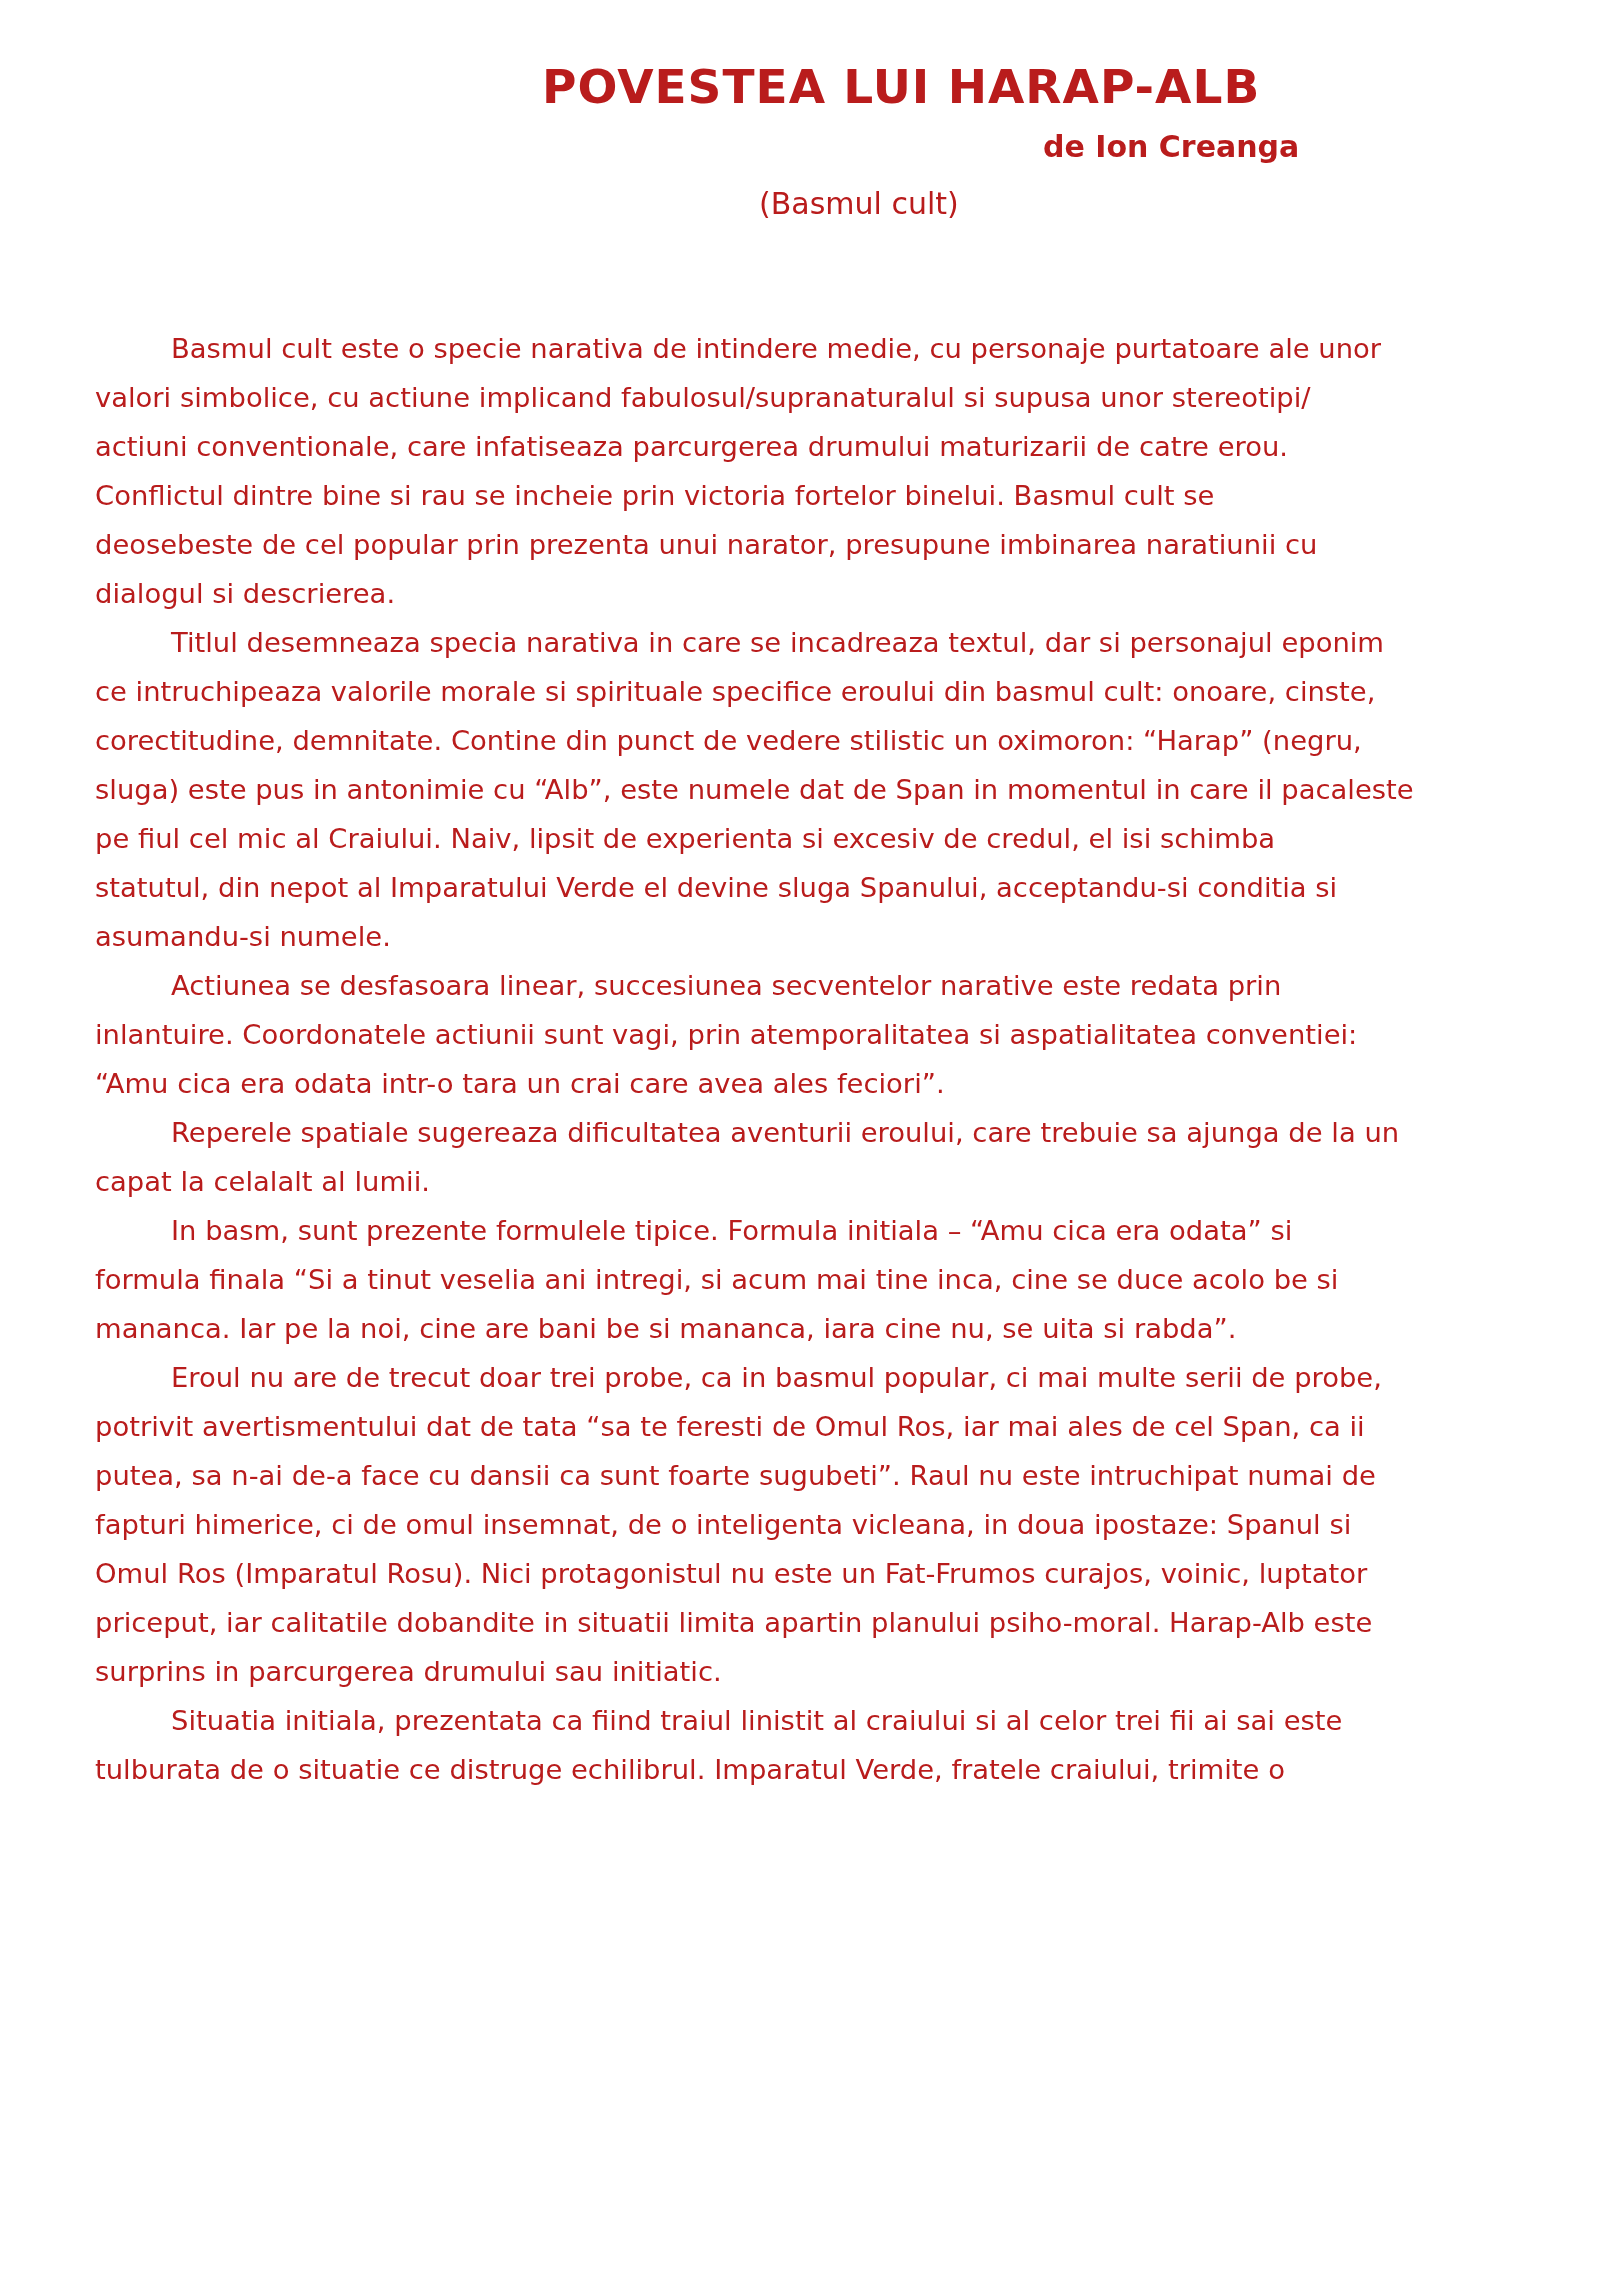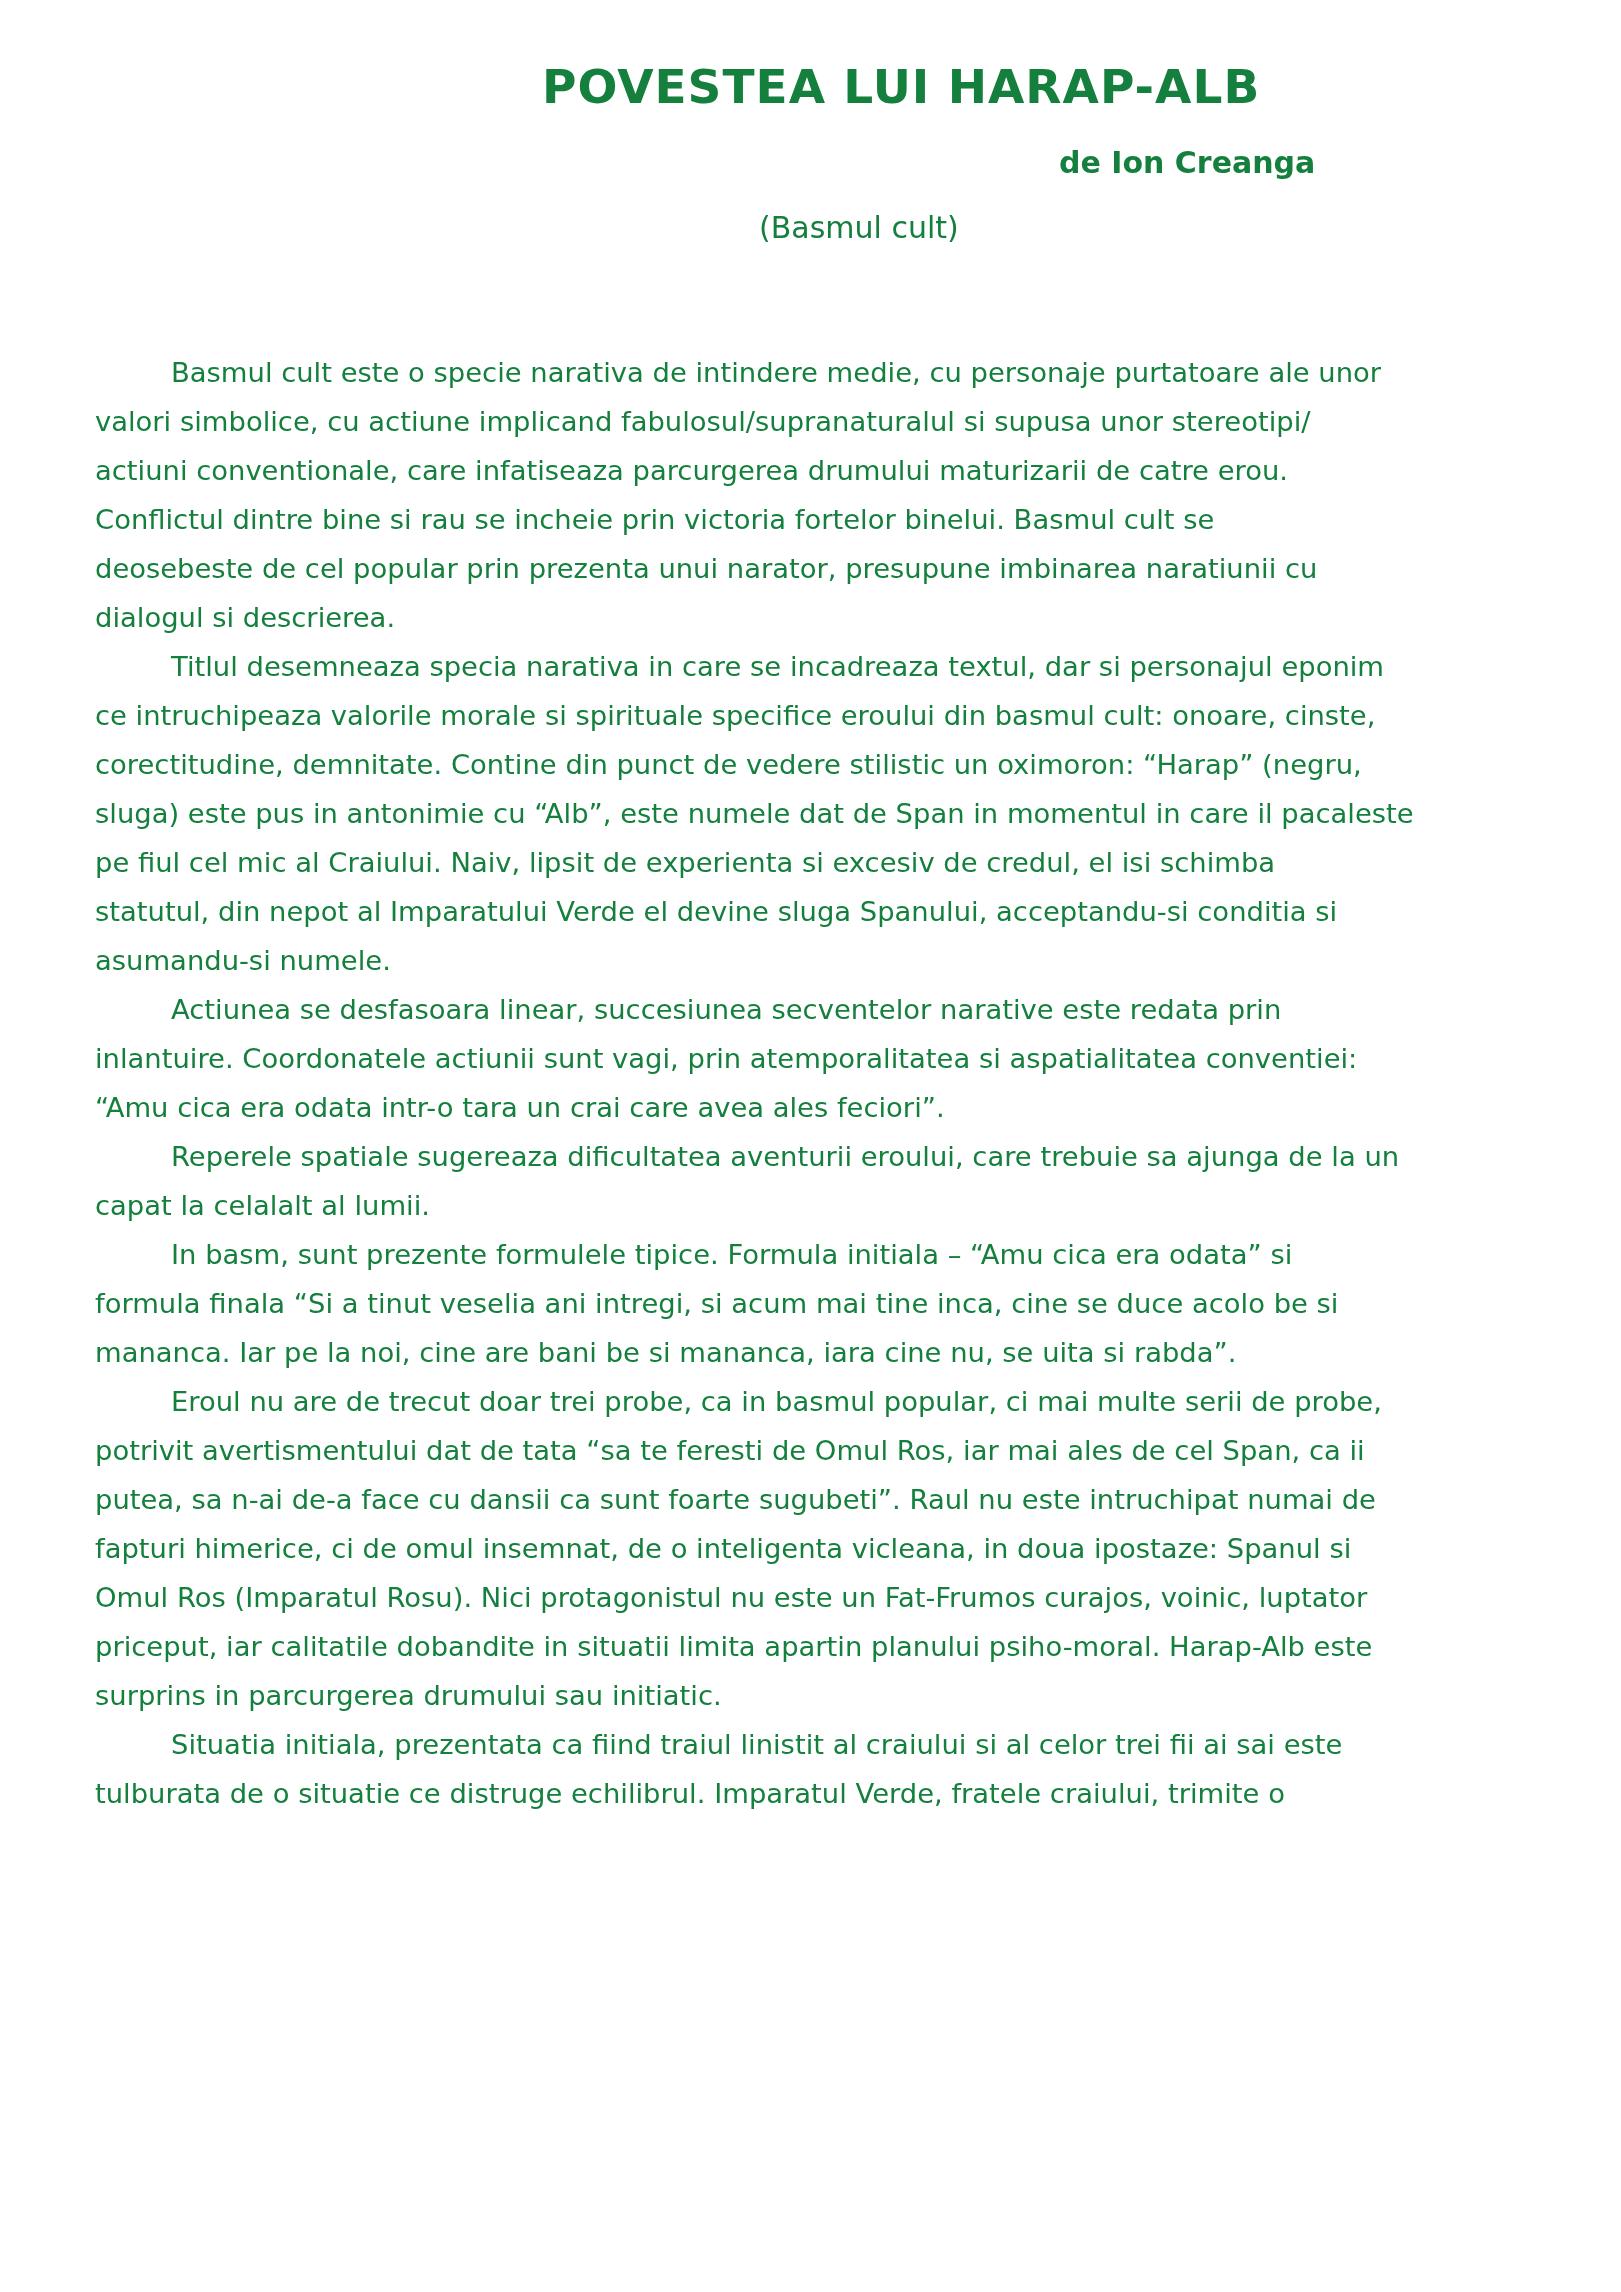--- a/index.html
+++ b/index.html
@@ -5,35 +5,35 @@
   html, body {
     margin: 0;
     padding: 0;
     background: #ffffff;
   }
   .page {
     position: relative;
     width: 1621px;
     height: 2293px;
     background: #ffffff;
-    color: #15803d;
+    color: #b91c1c;
     font-family: "DejaVu Sans", sans-serif;
     overflow: hidden;
   }
   .doc-title {
     margin: 51px 0 0 0;
     padding-left: 542px;
     font-size: 47px;
     font-weight: bold;
     line-height: 71px;
     letter-spacing: 1px;
     white-space: pre;
   }
   .doc-author {
-    margin: 16px;
+    margin: 0;
     padding-left: 1043px;
     font-size: 30px;
     font-weight: bold;
     line-height: 49px;
     white-space: pre;
   }
   .doc-subtitle {
     margin: 8px;
     padding-left: 751px;
     font-size: 30px;

